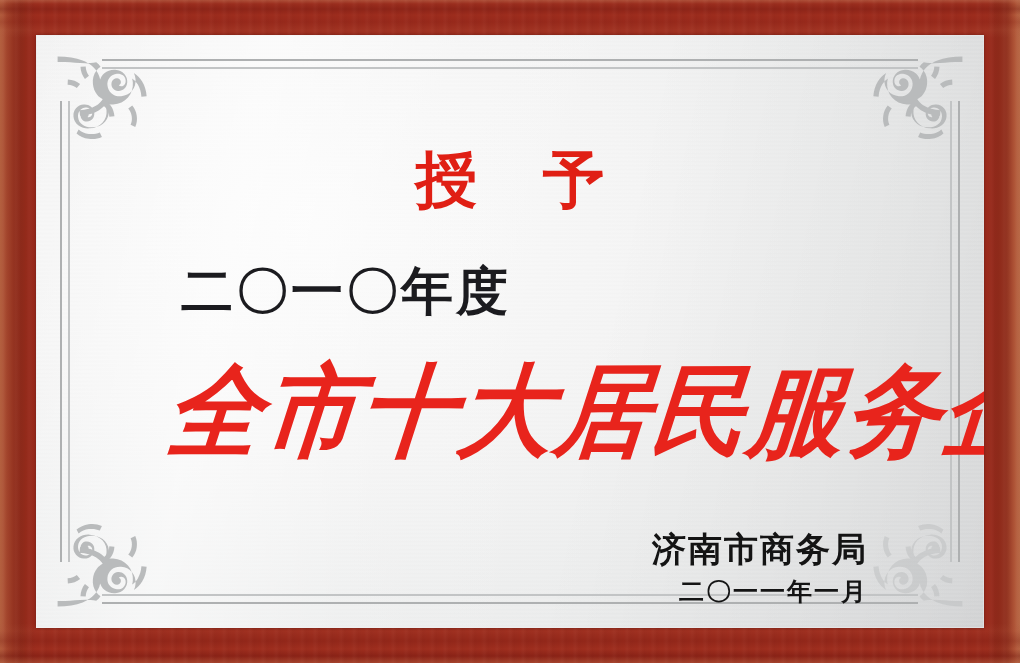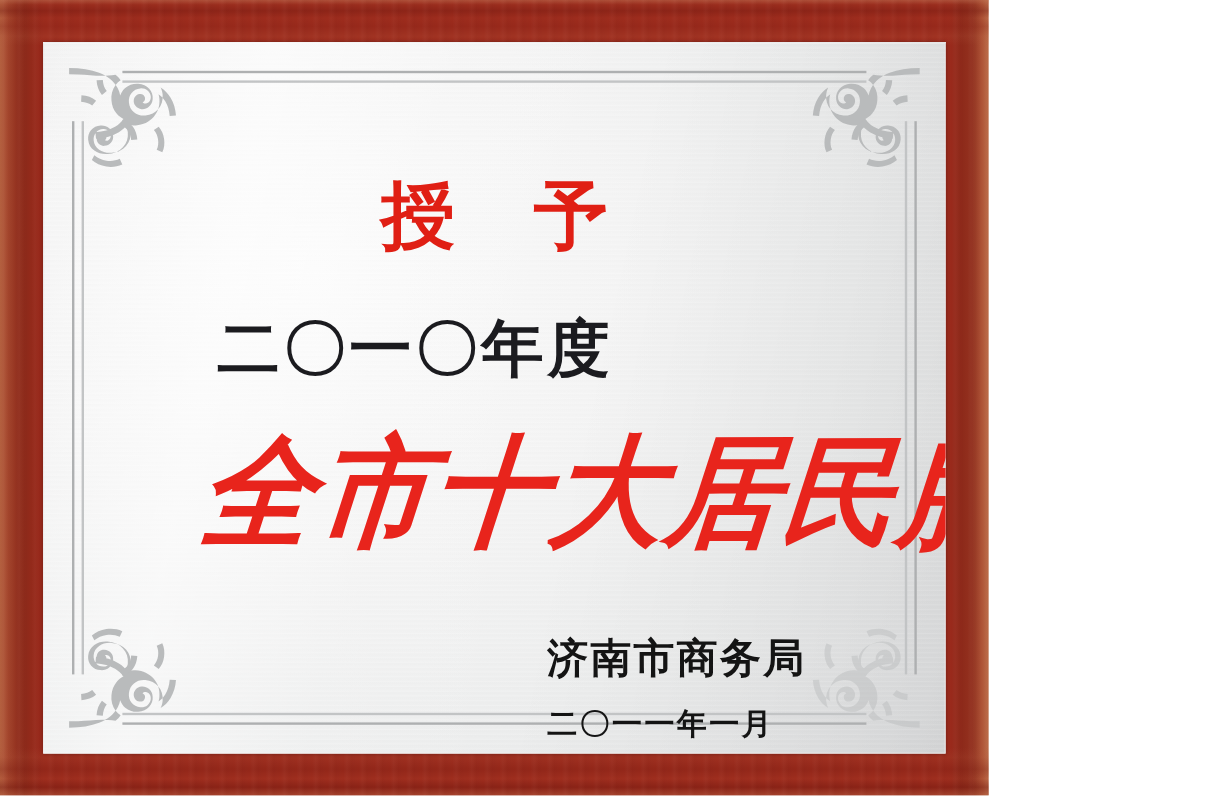--- a/index.html
+++ b/index.html
@@ -8,21 +8,21 @@
     padding: 0;
     background: #ffffff;
   }
   body {
     font-family: "DejaVu Sans", "Liberation Sans", sans-serif;
   }
 
   
   .plaque {
     position: relative;
-    width: 824px;
+    width: 1020px;
     height: 663px;
     overflow: hidden;
     box-sizing: border-box;
   }
 
   
   .frame-outer {
     position: absolute;
     inset: 0;
     background:
@@ -177,32 +177,32 @@
     letter-spacing: 2px;
     color: #e8241c;
     line-height: 1.06;
     transform: skewX(-5deg) scaleY(1.06);
     transform-origin: left top;
   }
 
   .issuer-block {
     right: 116px;
     top: 496px;
-    text-align: left;
+    text-align: right;
   }
   .issuer {
     font-family: "DejaVu Sans", "Liberation Sans", sans-serif;
     font-size: 34px;
     font-weight: 700;
     letter-spacing: 2px;
     color: #141414;
     line-height: 1.1;
   }
   .issue-date {
-    margin-top: 23px;
+    margin-top: 10px;
     font-family: Liberation Sans, sans-serif;
     font-size: 25px;
     font-weight: 700;
     letter-spacing: 2px;
     color: #141414;
     line-height: 1.1;
   }
 </style>
 </head>
 <body>

